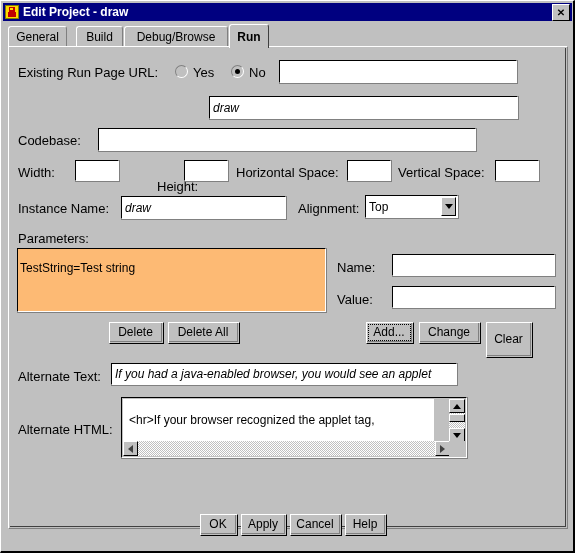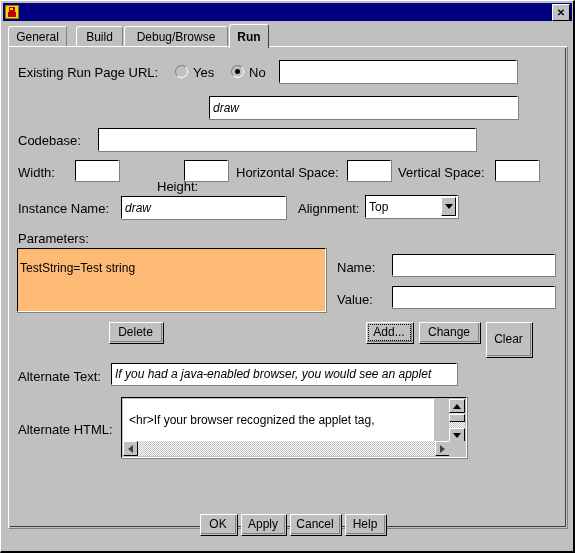--- a/index.html
+++ b/index.html
@@ -118,20 +118,21 @@
 <body>
 
 <div id="app">
 
   <div id="titlebar">
     <div id="title-icon">
       <div class="fig"></div>
         <div class="fig2"></div>
         <div class="fig3"></div>
     </div>
+    <span id="title-text">Edit Project - draw</span>
     <div id="close-btn">✕</div>
   </div>
 
   <div id="tabstrip">
     <div class="tab" style="left:0px;width:59px;">
       <span>General</span>
     </div>
     <div class="tab" style="left:68px;width:47px;">
       <span>Build</span>
     </div>
@@ -218,20 +219,25 @@
     </div>
 
     <span class="lbl" style="left:327px;top:245px;">Value:</span>
     <div class="fldwrap" style="left:382px;top:238px;width:164px;height:23px;">
       <div class="fld" style="left:0;top:0;right:0;bottom:0;"></div>
     </div>
 
     <div class="btn" style="left:99px;top:274px;width:55px;height:22px;">
       <div class="inner">
             <span>Delete</span>
+          </div>
+    </div>
+    <div class="btn" style="left:158px;top:274px;width:72px;height:22px;">
+      <div class="inner">
+            <span>Delete All</span>
           </div>
     </div>
 
     <div class="btn focus" style="left:356px;top:274px;width:48px;height:22px;">
       <div class="inner">
             <span>Add...</span>
           </div>
     </div>
     <div class="btn" style="left:409px;top:274px;width:62px;height:22px;">
       <div class="inner">

